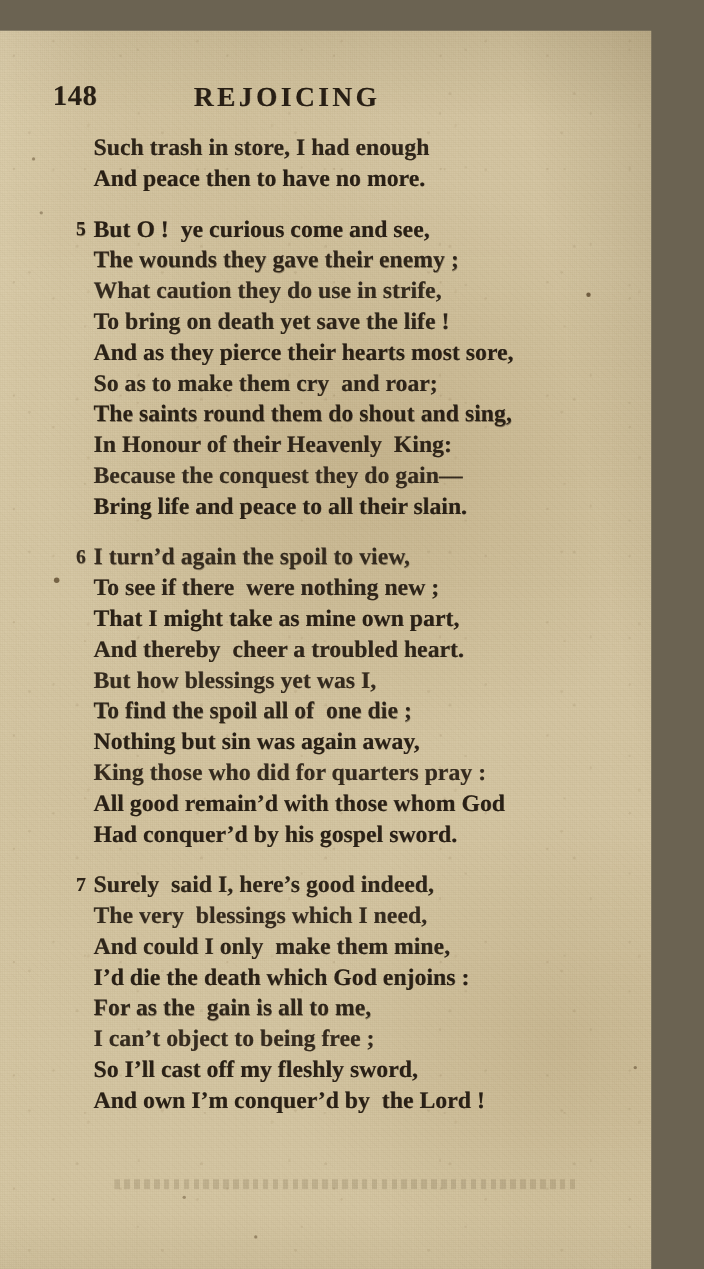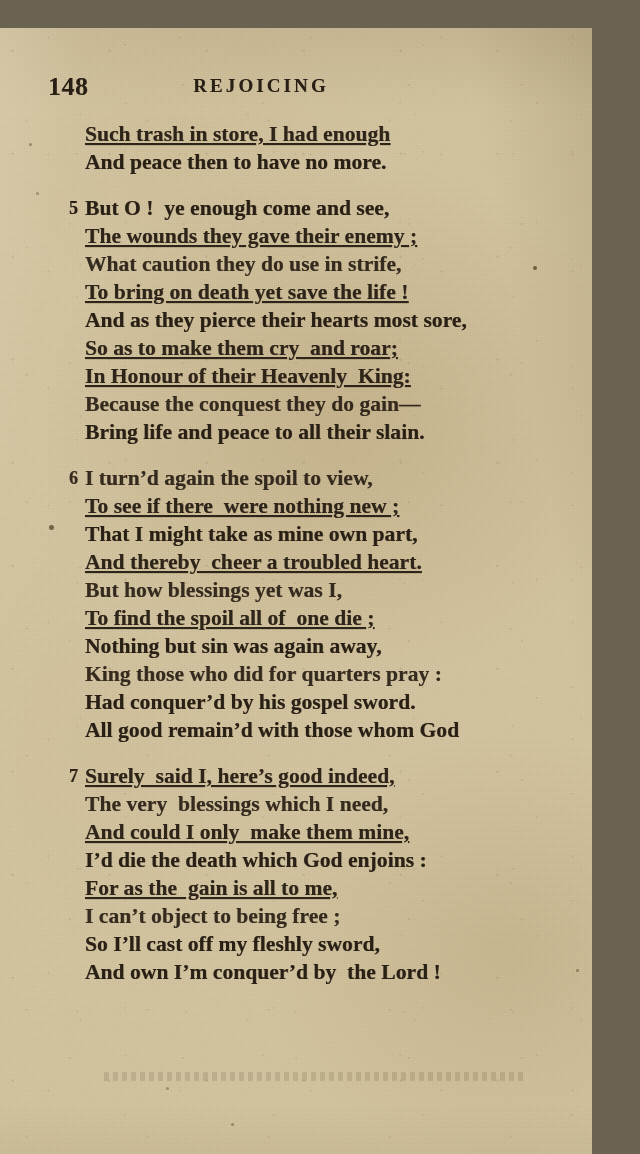--- a/index.html
+++ b/index.html
@@ -76,21 +76,21 @@
     color: #231a10;
     text-shadow: 0.35px 0.25px 0 rgba(40,28,16,0.42);
   }
   .runtitle {
     position: absolute;
     left: 0;
     right: 0;
     top: 3px;
     text-align: center;
     padding-right: 70px;
-    font-size: 19px;
+    font-size: 25px;
     font-weight: 700;
     letter-spacing: 3.1px;
     color: #231a10;
     text-shadow: 0.35px 0.25px 0 rgba(40,28,16,0.40);
   }
 
   .poem {
     position: absolute;
     left: 0;
     right: 0;
@@ -119,21 +119,21 @@
     position: absolute;
     left: 52px;
     width: 26px;
     text-align: right;
     font-size: 18px;
     font-weight: 700;
     letter-spacing: 0;
   }
 
   
-  .w0 { opacity: 0.97; text-decoration: underline; }
+  .w0 { opacity: 0.97; }
   .w1 { opacity: 0.93; }
   .w2 { opacity: 1.00; }
 
   .speck {
     position: absolute;
     border-radius: 50%;
     background: #4e3a1f;
     pointer-events: none;
   }
 
@@ -166,42 +166,43 @@
     </div>
 
     <div class="poem">
 
       <div class="stanza stanza-cont">
         <div class="vline w0"><span class="num"></span><span>Such trash in store, I had enough</span></div>
         <div class="vline w2"><span>And peace then to have no more.</span></div>
       </div>
 
       <div class="stanza">
-        <div class="vline w2"><span class="num">5</span><span>But O !  ye enough come and see,</span></div>
+        <div class="vline w2"><span class="num">5</span><span>But O !  ye curious come and see,</span></div>
         <div class="vline w0"><span>The wounds they gave their enemy ;</span></div>
         <div class="vline w1"><span>What caution they do use in strife,</span></div>
         <div class="vline w0"><span>To bring on death yet save the life !</span></div>
         <div class="vline w2"><span>And as they pierce their hearts most sore,</span></div>
         <div class="vline w0"><span>So as to make them cry  and roar;</span></div>
+        <div class="vline w2"><span>The saints round them do shout and sing,</span></div>
         <div class="vline w0"><span>In Honour of their Heavenly  King:</span></div>
         <div class="vline w1"><span>Because the conquest they do gain—</span></div>
         <div class="vline w2"><span>Bring life and peace to all their slain.</span></div>
       </div>
 
       <div class="stanza">
         <div class="vline w1"><span class="num">6</span><span>I turn’d again the spoil to view,</span></div>
         <div class="vline w0"><span>To see if there  were nothing new ;</span></div>
         <div class="vline w2"><span>That I might take as mine own part,</span></div>
         <div class="vline w0"><span>And thereby  cheer a troubled heart.</span></div>
         <div class="vline w1"><span>But how blessings yet was I,</span></div>
         <div class="vline w0"><span>To find the spoil all of  one die ;</span></div>
         <div class="vline w2"><span>Nothing but sin was again away,</span></div>
         <div class="vline w1"><span>King those who did for quarters pray :</span></div>
+        <div class="vline w2"><span>All good remain’d with those whom God</span></div>
         <div class="vline w2"><span>Had conquer’d by his gospel sword.</span></div>
-        <div class="vline w2"><span>All good remain’d with those whom God</span></div>
       </div>
 
       <div class="stanza">
         <div class="vline w0"><span class="num">7</span><span>Surely  said I, here’s good indeed,</span></div>
         <div class="vline w1"><span>The very  blessings which I need,</span></div>
         <div class="vline w0"><span>And could I only  make them mine,</span></div>
         <div class="vline w2"><span>I’d die the death which God enjoins :</span></div>
         <div class="vline w0"><span>For as the  gain is all to me,</span></div>
         <div class="vline w1"><span>I can’t object to being free ;</span></div>
         <div class="vline w2"><span>So I’ll cast off my fleshly sword,</span></div>

